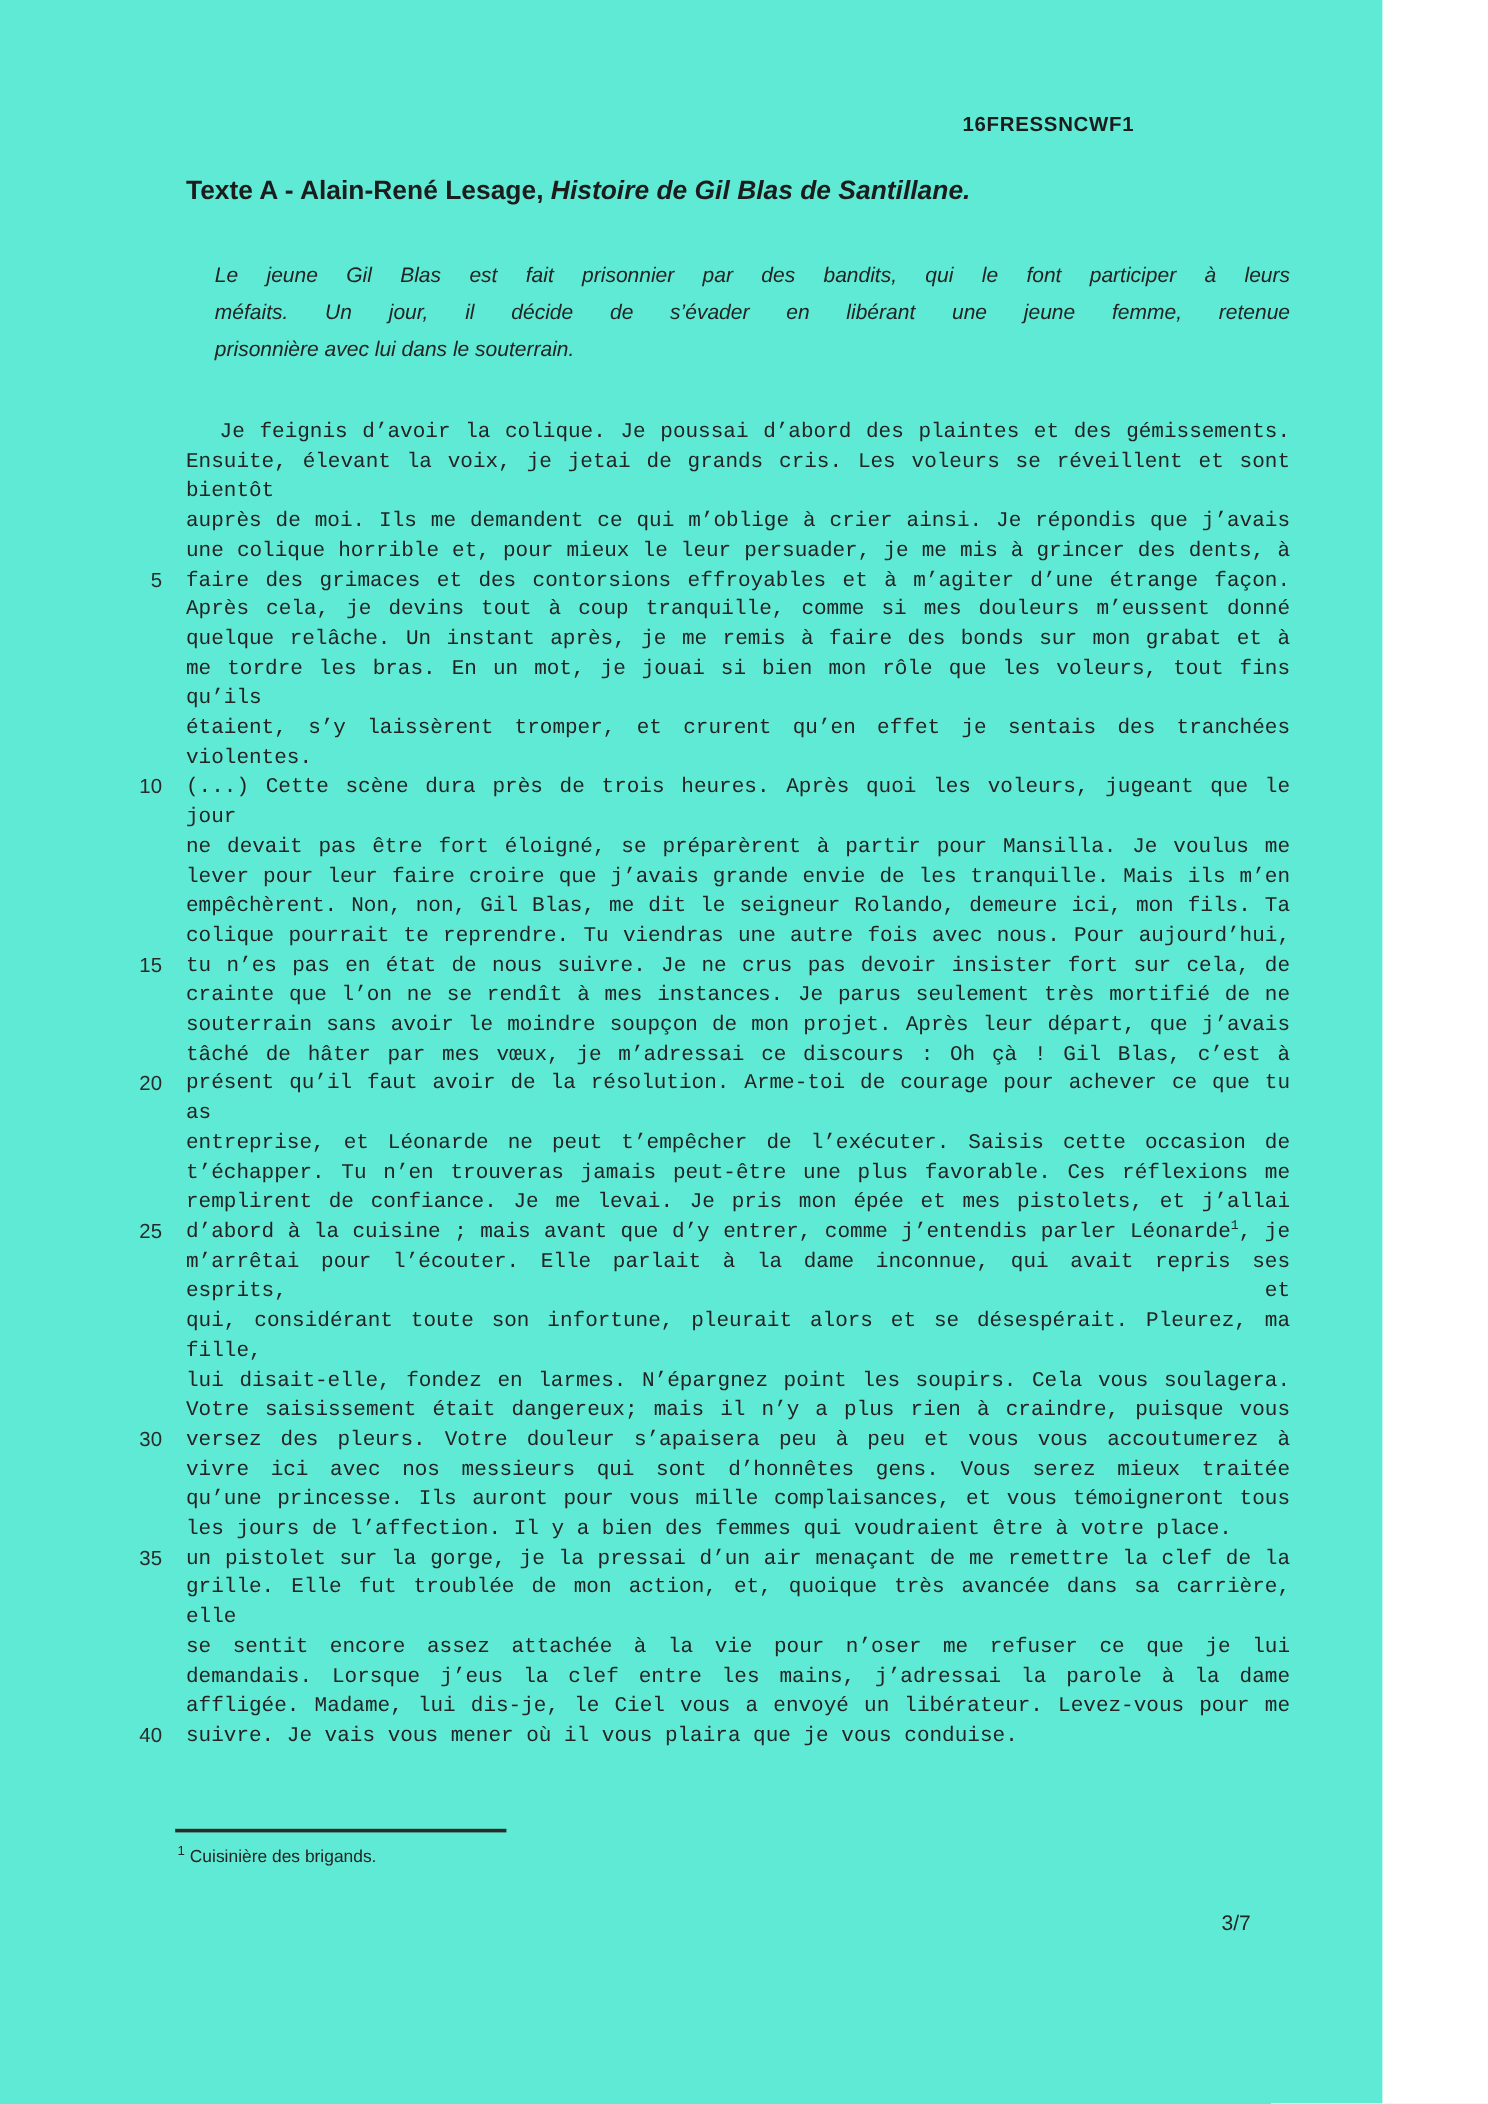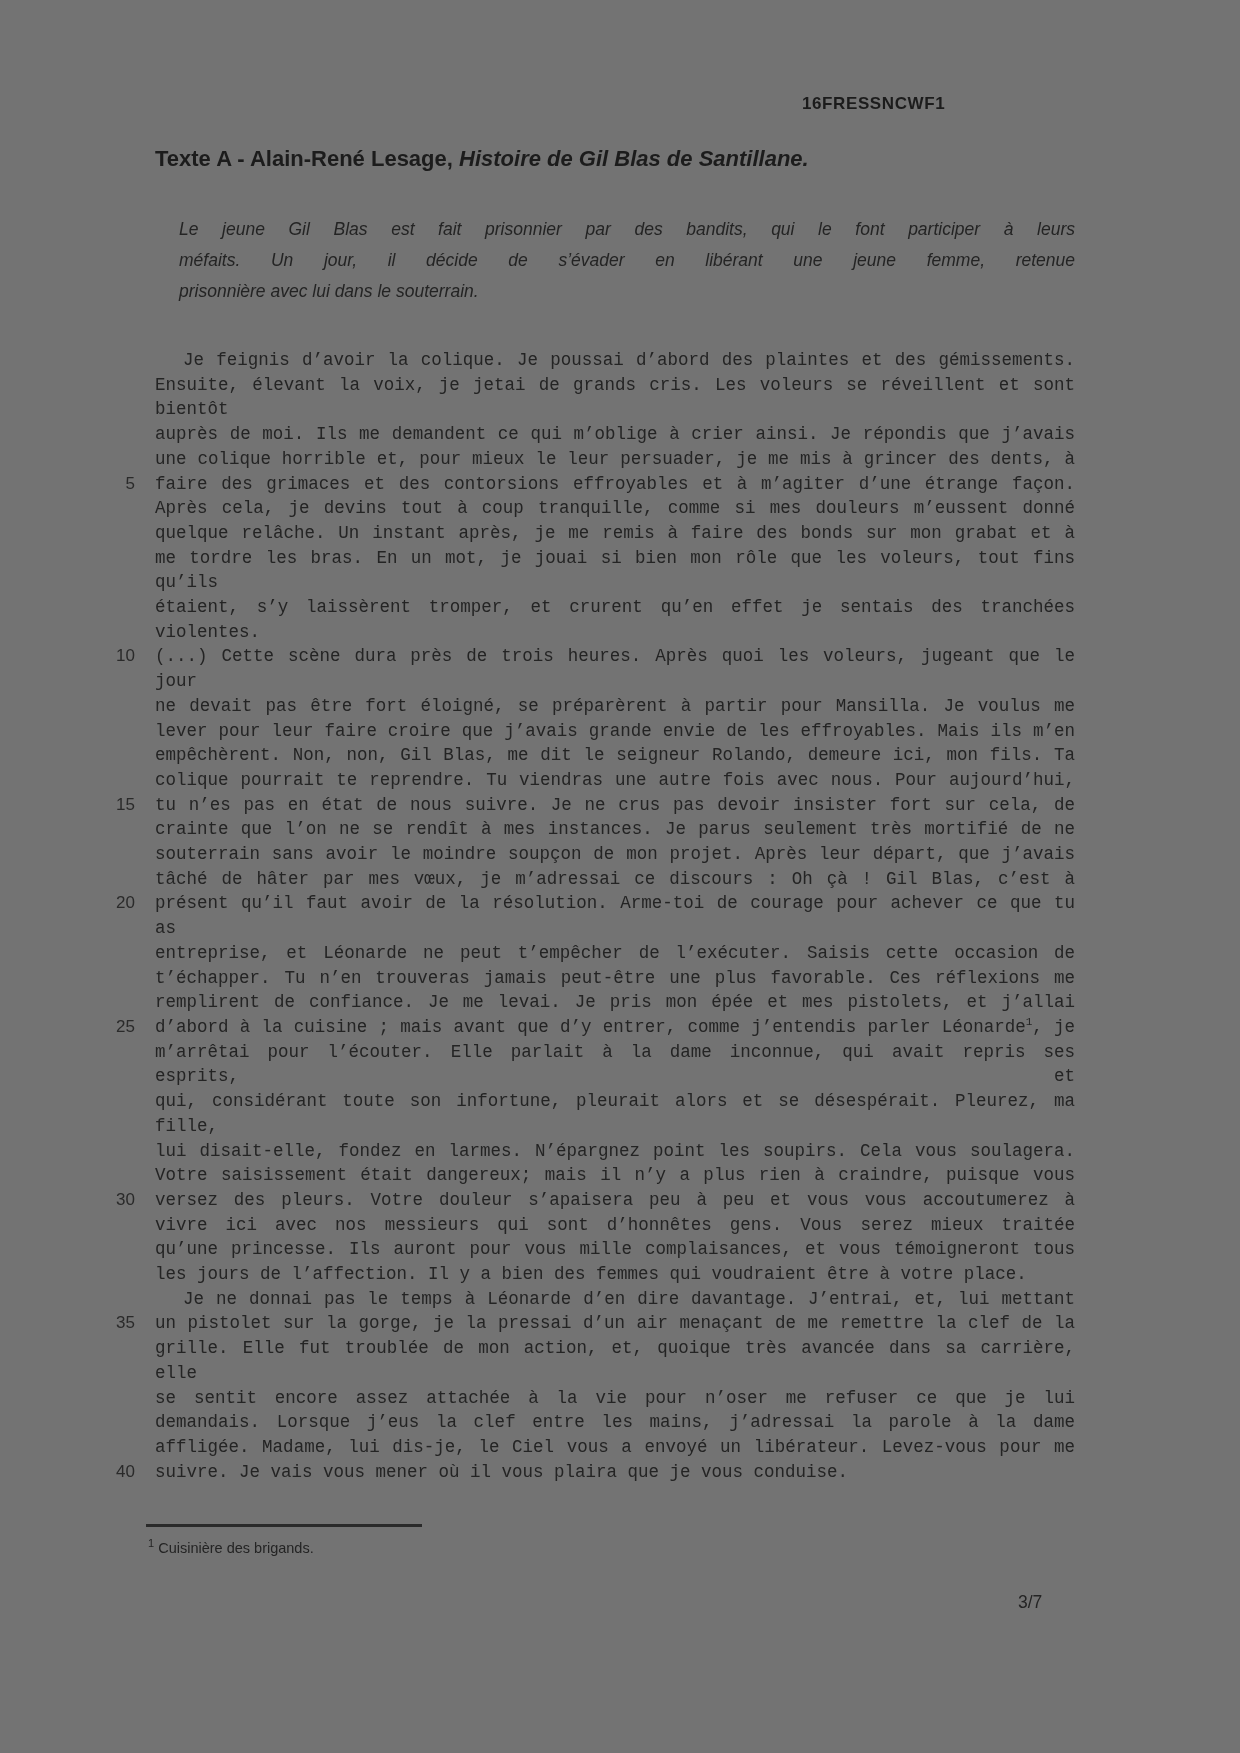--- a/index.html
+++ b/index.html
@@ -1,17 +1,17 @@
 <!DOCTYPE html>
 <html><head>
 <meta charset="utf-8">
 <style>
   html,body{margin:0;padding:0;background:#ffffff;}
   .page{
-    position:relative;width:1240px;height:1753px;background:#737373;
+    position:relative;width:1152px;height:1753px;background:#5eead4;
     font-family:"Liberation Sans",sans-serif;color:#222;overflow:hidden;
   }
   .code{position:absolute;left:802px;top:94px;font-weight:bold;font-size:17px;letter-spacing:.6px;color:#1c1c1c;}
   .title{position:absolute;left:155px;top:146px;font-size:22px;font-weight:bold;color:#1c1c1c;white-space:nowrap;}
   .title .work{font-style:italic;}
   .intro{position:absolute;left:155px;top:214px;width:920px;font-style:italic;font-size:17.5px;line-height:31px;color:#242424;}
   .iline{text-align:justify;text-align-last:justify;margin-left:24px;}
   .iline.lastline{text-align-last:left;}
   .bodytext{position:absolute;left:85px;top:348px;width:990px;color:#242424;}
   .row{display:flex;line-height:24.7px;font-size:17.5px;}
@@ -78,21 +78,21 @@
       <div class="row">
         <span class="lnum">10</span>
         <span class="ltext">(...) Cette scène dura près de trois heures. Après quoi les voleurs, jugeant que le jour</span>
       </div>
       <div class="row">
         <span class="lnum"></span>
         <span class="ltext">ne devait pas être fort éloigné, se préparèrent à partir pour Mansilla. Je voulus me</span>
       </div>
       <div class="row">
         <span class="lnum"></span>
-        <span class="ltext">lever pour leur faire croire que j’avais grande envie de les effroyables. Mais ils m’en</span>
+        <span class="ltext">lever pour leur faire croire que j’avais grande envie de les tranquille. Mais ils m’en</span>
       </div>
       <div class="row">
         <span class="lnum"></span>
         <span class="ltext">empêchèrent. Non, non, Gil Blas, me dit le seigneur Rolando, demeure ici, mon fils. Ta</span>
       </div>
       <div class="row">
         <span class="lnum"></span>
         <span class="ltext">colique pourrait te reprendre. Tu viendras une autre fois avec nous. Pour aujourd’hui,</span>
       </div>
       <div class="row">
@@ -157,24 +157,20 @@
       </div>
       <div class="row">
         <span class="lnum"></span>
         <span class="ltext">qu’une princesse. Ils auront pour vous mille complaisances, et vous témoigneront tous</span>
       </div>
       <div class="row">
         <span class="lnum"></span>
         <span class="ltext lastline">les jours de l’affection. Il y a bien des femmes qui voudraient être à votre place.</span>
       </div>
       <div class="row">
-        <span class="lnum"></span>
-        <span class="ltext indent">Je ne donnai pas le temps à Léonarde d’en dire davantage. J’entrai, et, lui mettant</span>
-      </div>
-      <div class="row">
         <span class="lnum">35</span>
         <span class="ltext">un pistolet sur la gorge, je la pressai d’un air menaçant de me remettre la clef de la</span>
       </div>
       <div class="row">
         <span class="lnum"></span>
         <span class="ltext">grille. Elle fut troublée de mon action, et, quoique très avancée dans sa carrière, elle</span>
       </div>
       <div class="row">
         <span class="lnum"></span>
         <span class="ltext">se sentit encore assez attachée à la vie pour n’oser me refuser ce que je lui</span>

